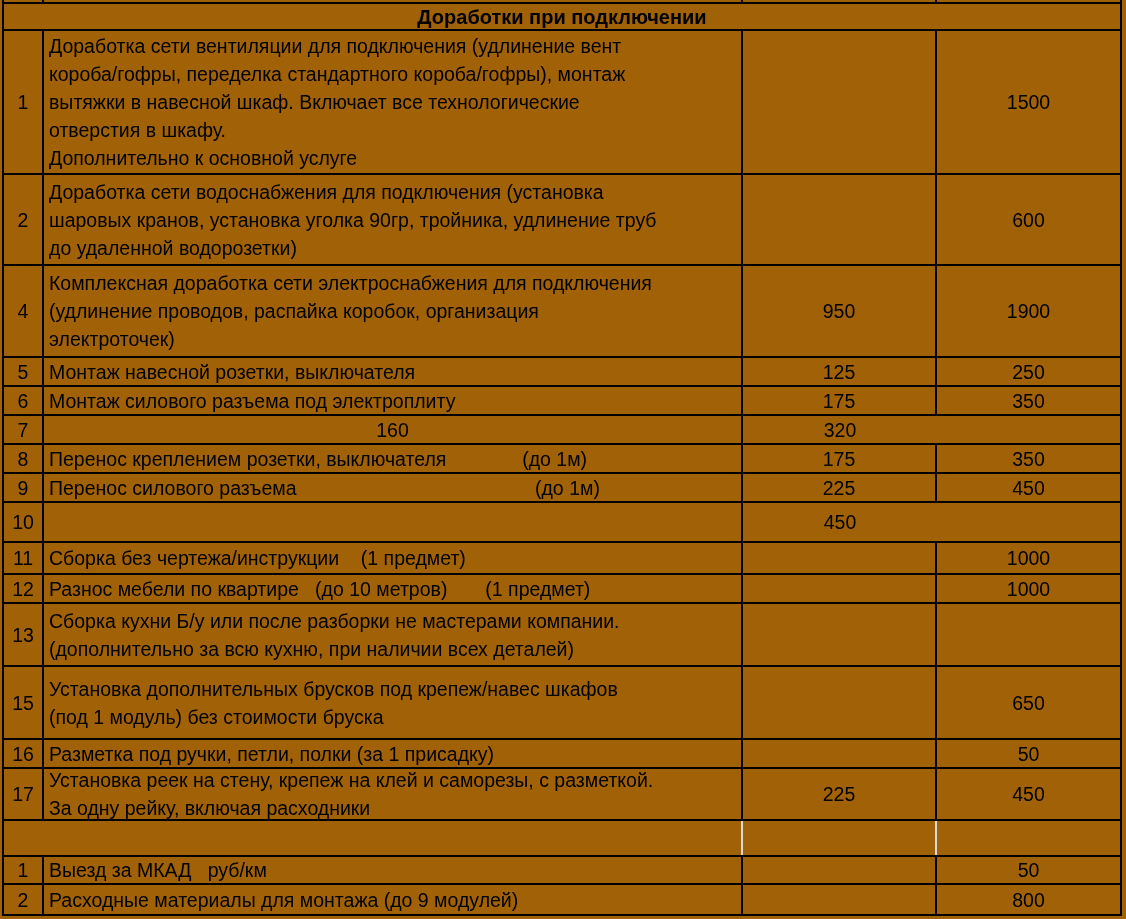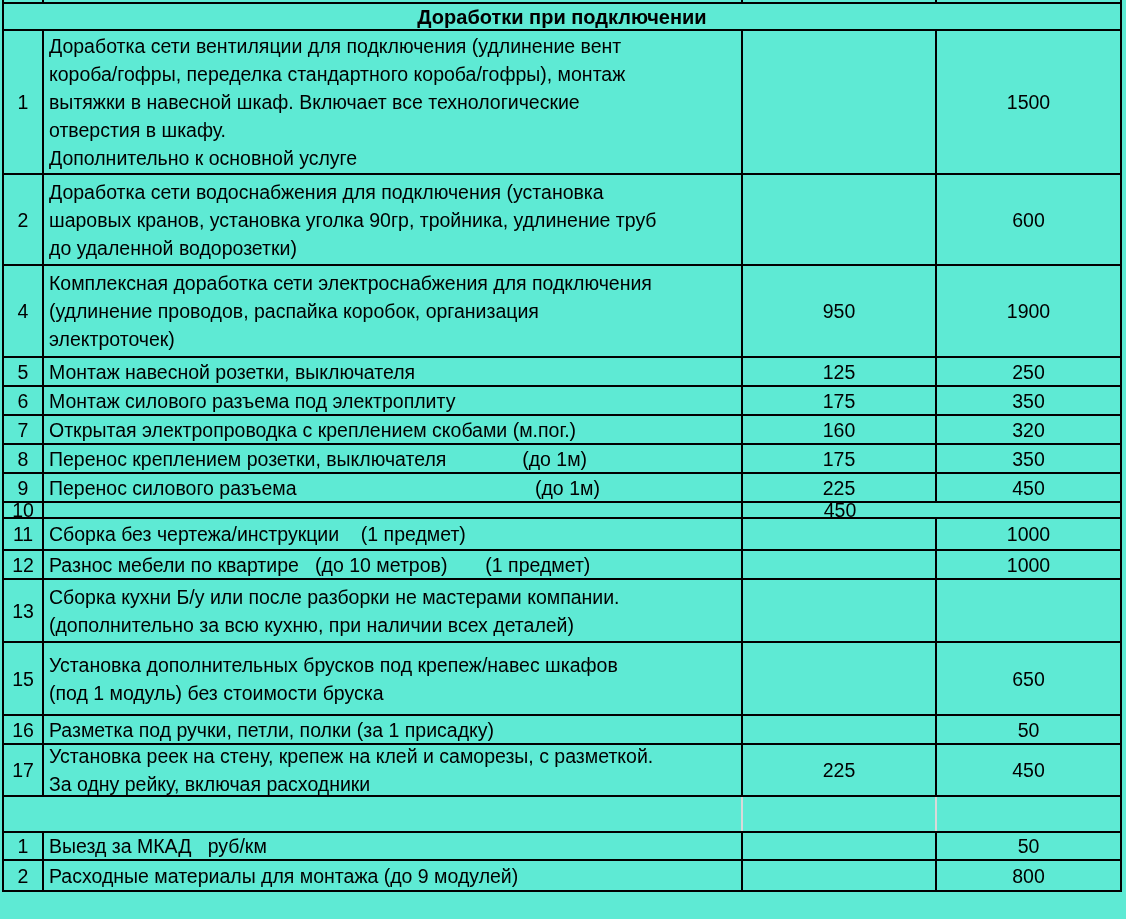--- a/index.html
+++ b/index.html
@@ -1,19 +1,19 @@
 <!DOCTYPE html>
 <html><head>
 <meta charset="utf-8">
 <style>
   html,body { margin:0; padding:0; background:#ffffff; }
   #page {
     position:relative;
     width:1126px; height:919px;
-    background:#5eead4;
+    background:#a16207;
     font-family:"Liberation Sans","DejaVu Sans",sans-serif;
     color:#000000;
     overflow:hidden;
   }
   #sheet {
     position:absolute; left:2px; top:0;
     width:1120px;
     border-left:2px solid #000;
     border-right:2px solid #000;
     box-sizing:border-box;
@@ -105,40 +105,39 @@
 
     <div class="row" style="height:29px">
       <div class="c vline num">6</div>
       <div class="c vline desc">Монтаж силового разъема под электроплиту</div>
       <div class="c vline p1">175</div>
       <div class="c p2">350</div>
     </div>
 
     <div class="row" style="height:29px">
       <div class="c vline num">7</div>
-      <div class="c vline desc">Открытая электропроводка с креплением скобами (м.пог.)</div>
       <div class="c vline p1">160</div>
       <div class="c p2">320</div>
     </div>
 
     <div class="row" style="height:29px">
       <div class="c vline num">8</div>
       <div class="c vline desc">Перенос креплением розетки, выключателя              (до 1м)</div>
       <div class="c vline p1">175</div>
       <div class="c p2">350</div>
     </div>
 
     <div class="row" style="height:29px">
       <div class="c vline num">9</div>
       <div class="c vline desc">Перенос силового разъема                                            (до 1м)</div>
       <div class="c vline p1">225</div>
       <div class="c p2">450</div>
     </div>
 
-    <div class="row" style="height:16px">
+    <div class="row" style="height:40px">
       <div class="c vline num">10</div>
       <div class="c vline p1"></div>
       <div class="c p2">450</div>
     </div>
 
     <div class="row" style="height:32px">
       <div class="c vline num">11</div>
       <div class="c vline desc">Сборка без чертежа/инструкции    (1 предмет)</div>
       <div class="c vline p1"></div>
       <div class="c p2">1000</div>

